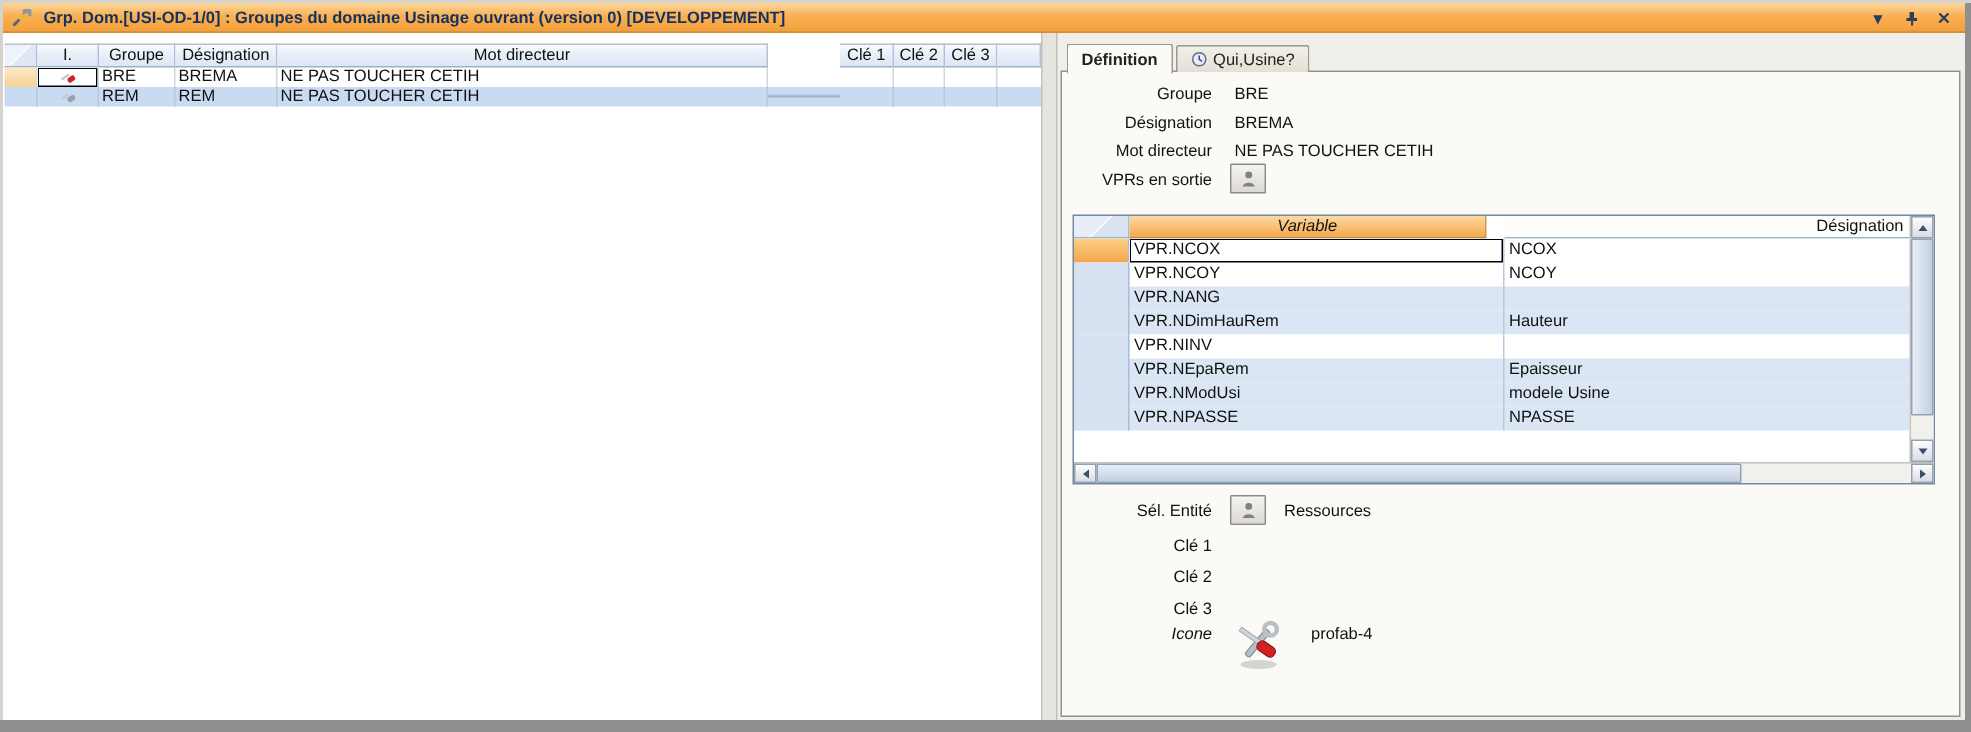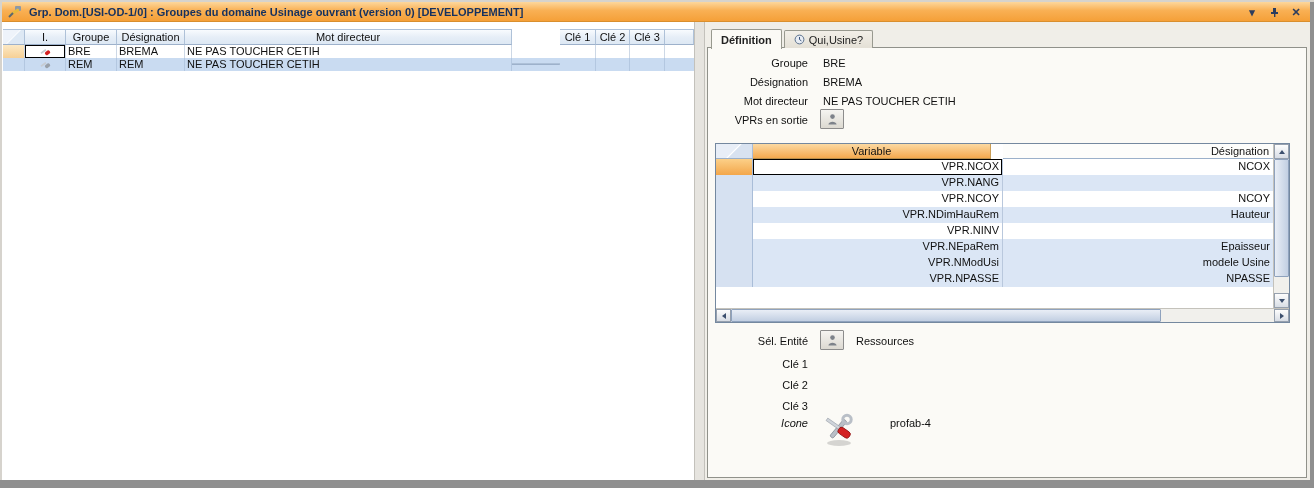--- a/index.html
+++ b/index.html
@@ -65,26 +65,26 @@
 
   
   .vgrid{position:absolute;left:7px;top:95px;width:575px;height:180px;box-sizing:border-box;
     border:1px solid #74889f;background:#fff;}
   .vg-corner{position:absolute;left:0;top:0;width:37px;height:15px;box-sizing:border-box;
     background:linear-gradient(135deg,#e8eef7 47%,#ffffff 50%,#d8e2f0 53%);
     border-right:1px solid #a9bdd8;border-bottom:1px solid #9bb0ca;}
   .vg-hvar{position:absolute;left:37px;top:0;width:238px;height:15px;box-sizing:border-box;
     background:linear-gradient(180deg,#fcd9a2,#f5a94f);
     border-right:1px solid #c99d56;border-bottom:1px solid #b98f4c;
-    text-align:center;line-height:14px;}
+    text-align:center;line-height:14px;font-style:italic;}
   .vg-hdes{position:absolute;left:287px;top:0;width:270px;height:15px;box-sizing:border-box;
     background:#fdfdfb;border-bottom:1px solid #9bb0ca;
     text-align:right;padding-right:4px;line-height:14px;}
   .vg-rows{position:absolute;left:0;top:15px;width:557px;height:149px;overflow:hidden;}
-  .vg-row{display:flex;height:16px;line-height:15px;background:#fff;text-align:right;}
+  .vg-row{display:flex;height:16px;line-height:15px;background:#fff;}
   .vg-row.alt{background:#dbe6f5;}
   .vg-ind{width:37px;box-sizing:border-box;border-right:1px solid #a9bdd8;background:#d6e1f1;}
   .vg-ind.current{background:linear-gradient(180deg,#fcd088,#f3a64a);}
   .vg-var{width:250px;box-sizing:border-box;border-right:1px solid #b9c8dd;padding:0 3px;
     overflow:hidden;white-space:nowrap;}
   .vg-var.selected{box-shadow:inset 0 0 0 1px #000;background:#fff;}
   .vg-des{width:270px;box-sizing:border-box;padding:0 3px;overflow:hidden;white-space:nowrap;}
 
   
   .vscroll{position:absolute;left:557px;top:0;width:16px;height:164px;box-sizing:border-box;
@@ -228,29 +228,29 @@
         <div class="vg-corner"></div>
         <div class="vg-hvar">Variable</div>
         <div class="vg-hdes">Désignation</div>
 
         <div class="vg-rows">
           <div class="vg-row">
             <div class="vg-ind current"></div>
             <div class="vg-var selected">VPR.NCOX</div>
             <div class="vg-des">NCOX</div>
           </div>
+          <div class="vg-row">
+            <div class="vg-ind"></div>
+            <div class="vg-var">VPR.NCOY</div>
+            <div class="vg-des">NCOY</div>
+          </div>
           <div class="vg-row alt">
             <div class="vg-ind"></div>
             <div class="vg-var">VPR.NANG</div>
             <div class="vg-des"></div>
-          </div>
-          <div class="vg-row">
-            <div class="vg-ind"></div>
-            <div class="vg-var">VPR.NCOY</div>
-            <div class="vg-des">NCOY</div>
           </div>
           <div class="vg-row alt">
             <div class="vg-ind"></div>
             <div class="vg-var">VPR.NDimHauRem</div>
             <div class="vg-des">Hauteur</div>
           </div>
           <div class="vg-row">
             <div class="vg-ind"></div>
             <div class="vg-var">VPR.NINV</div>
             <div class="vg-des"></div>
@@ -309,17 +309,17 @@
       <div class="flabel" style="top:369px;font-style:italic;">Icone</div>
       <div class="icon-box">
         <svg width="36" height="36" viewBox="0 0 36 36">
           <ellipse cx="18" cy="31" rx="12" ry="3" fill="rgba(0,0,0,0.15)"></ellipse>
           <rect x="16" y="6" width="4" height="22" rx="1.5" transform="rotate(40 18 16)" fill="#b9bfc7" stroke="#8a9099" stroke-width="0.8"></rect>
           <circle cx="26" cy="7.5" r="4.2" fill="none" stroke="#b9bfc7" stroke-width="3"></circle>
           <rect x="4" y="9" width="17" height="3" transform="rotate(35 10 12)" fill="#cfd4da" stroke="#9aa0a8" stroke-width="0.6"></rect>
           <rect x="17" y="17" width="13" height="7" rx="3" transform="rotate(35 23 20)" fill="#d42222" stroke="#8f1414" stroke-width="0.8"></rect>
         </svg>
       </div>
-      <div class="fvalue" style="left:172px;top:369px;padding-left:10px;">profab-4</div>
+      <div class="fvalue" style="left:156px;top:369px;padding-left:10px;">profab-4</div>
 
     </div>
   </div>
 </div>
 
 </body></html>

